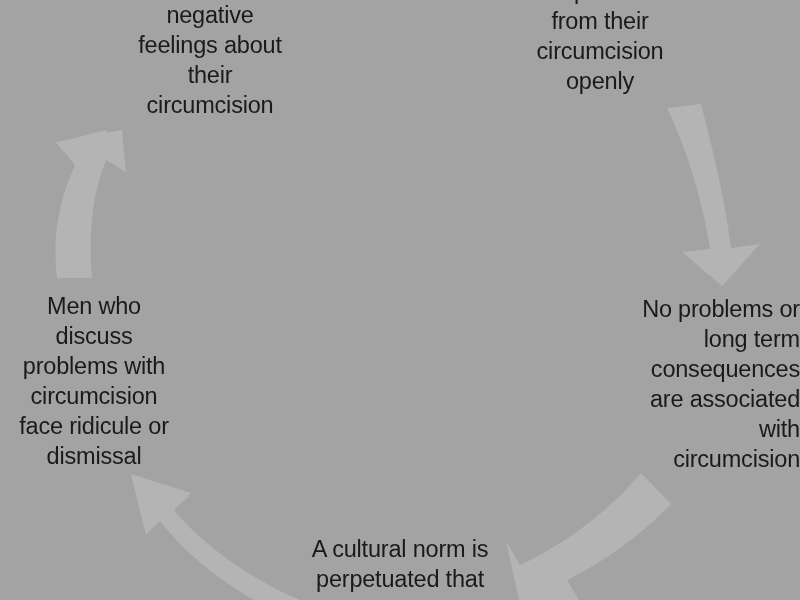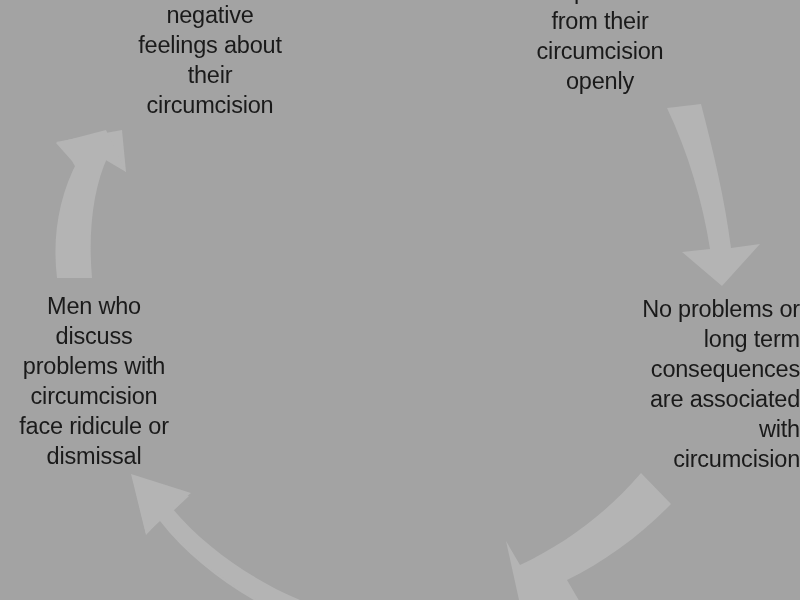--- a/index.html
+++ b/index.html
@@ -139,20 +139,22 @@
 circumcision
 openly</div>
 
   <div class="node-text" id="node-right">No problems or
 long term
 consequences
 are associated
 with
 circumcision</div>
 
+  <div class="node-text" id="node-bottom">A cultural norm is
+perpetuated that</div>
 
   <div class="node-text" id="node-left">Men who
 discuss
 problems with
 circumcision
 face ridicule or
 dismissal</div>
 
 </div>
 

